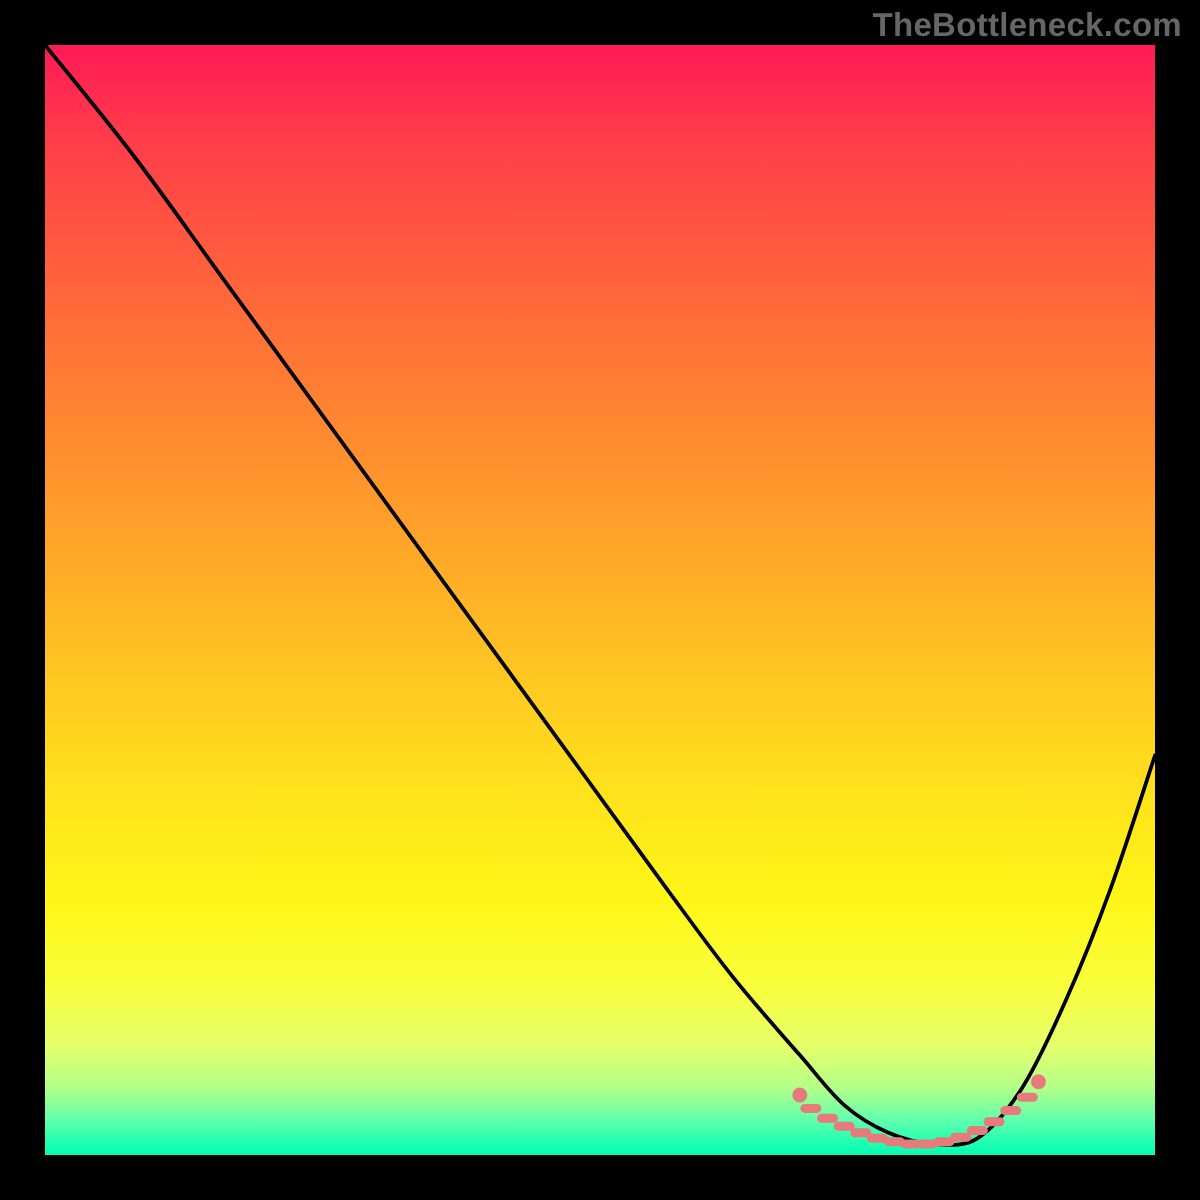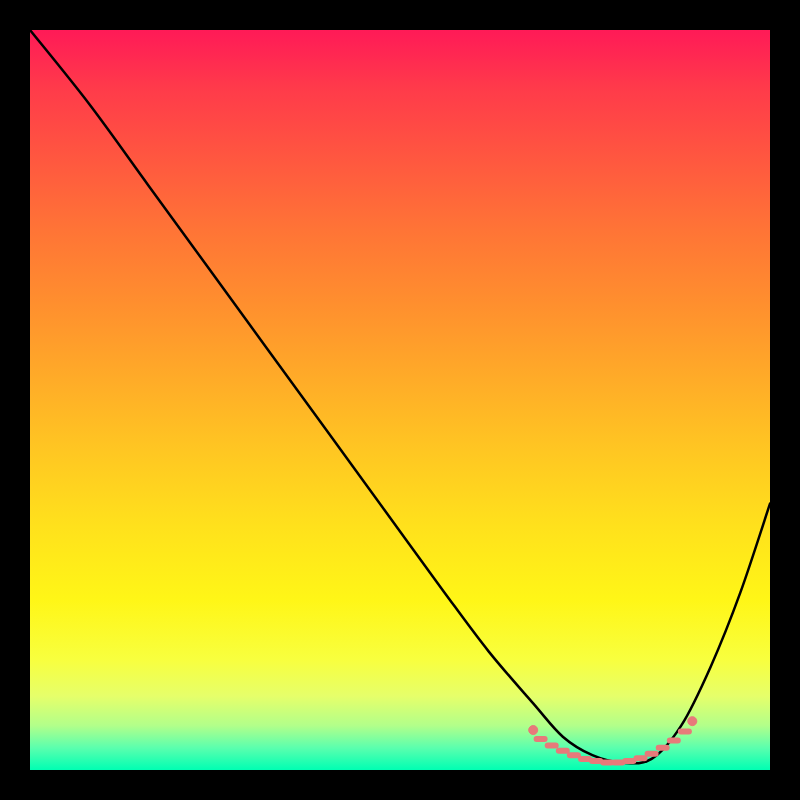--- a/index.html
+++ b/index.html
@@ -66,20 +66,21 @@
   .dash {
     stroke: #e77a7a;
     stroke-width: 6px;
     stroke-linecap: round;
   }
 </style>
 </head>
 <body>
 
 <div class="frame">
+  <div class="watermark">TheBottleneck.com</div>
   <div class="plot">
     <div class="gradient-bg"></div>
     <svg class="overlay" viewBox="0 0 740 740" preserveAspectRatio="none">
       <path id="main-curve" class="curve" d="M 0 0 C 9.866666666666667 12.333333333333334 39.46666666666667 48.10000000000001 59.2 74 C 78.93333333333334 99.89999999999999 98.66666666666667 128.26666666666665 118.4 155.39999999999998 C 138.13333333333333 182.5333333333333 157.86666666666667 209.6666666666666 177.6 236.79999999999995 C 197.33333333333331 263.9333333333333 217.06666666666666 291.0666666666667 236.8 318.20000000000005 C 256.53333333333336 345.33333333333337 276.26666666666665 372.46666666666664 296 399.59999999999997 C 315.73333333333335 426.7333333333333 335.46666666666664 453.8666666666667 355.2 481 C 374.93333333333334 508.1333333333333 397.1333333333334 538.9666666666667 414.40000000000003 562.4 C 431.6666666666667 585.8333333333333 444 603.1 458.8 621.6 C 473.6 640.1 490.86666666666673 659.2166666666667 503.20000000000005 673.4 C 515.5333333333334 687.5833333333333 522.9333333333333 698.0666666666667 532.8 706.7 C 542.6666666666666 715.3333333333334 552.5333333333333 720.8833333333334 562.4 725.2 C 572.2666666666667 729.5166666666667 582.1333333333333 731.9833333333333 592 732.6 C 601.8666666666667 733.2166666666667 611.7333333333333 735.0666666666666 621.6 728.9 C 631.4666666666667 722.7333333333333 641.3333333333334 711.0166666666667 651.2 695.6 C 661.0666666666667 680.1833333333334 670.9333333333334 658.6 680.8000000000001 636.4 C 690.6666666666667 614.1999999999999 700.5333333333333 589.5333333333333 710.4 562.4 C 720.2666666666667 535.2666666666667 735.0666666666666 488.40000000000003 740 473.6"></path>
       <g id="marker-group">
           <line class="dash" x1="506.59999999999997" y1="708.92" x2="514.5999999999999" y2="708.92"></line>
           <line class="dash" x1="517.6999999999999" y1="715.58" x2="525.6999999999999" y2="715.58"></line>
           <line class="dash" x1="528.8" y1="720.76" x2="536.8" y2="720.76"></line>
           <line class="dash" x1="539.9" y1="725.2" x2="547.9" y2="725.2"></line>
           <line class="dash" x1="551" y1="728.9" x2="559" y2="728.9"></line>

